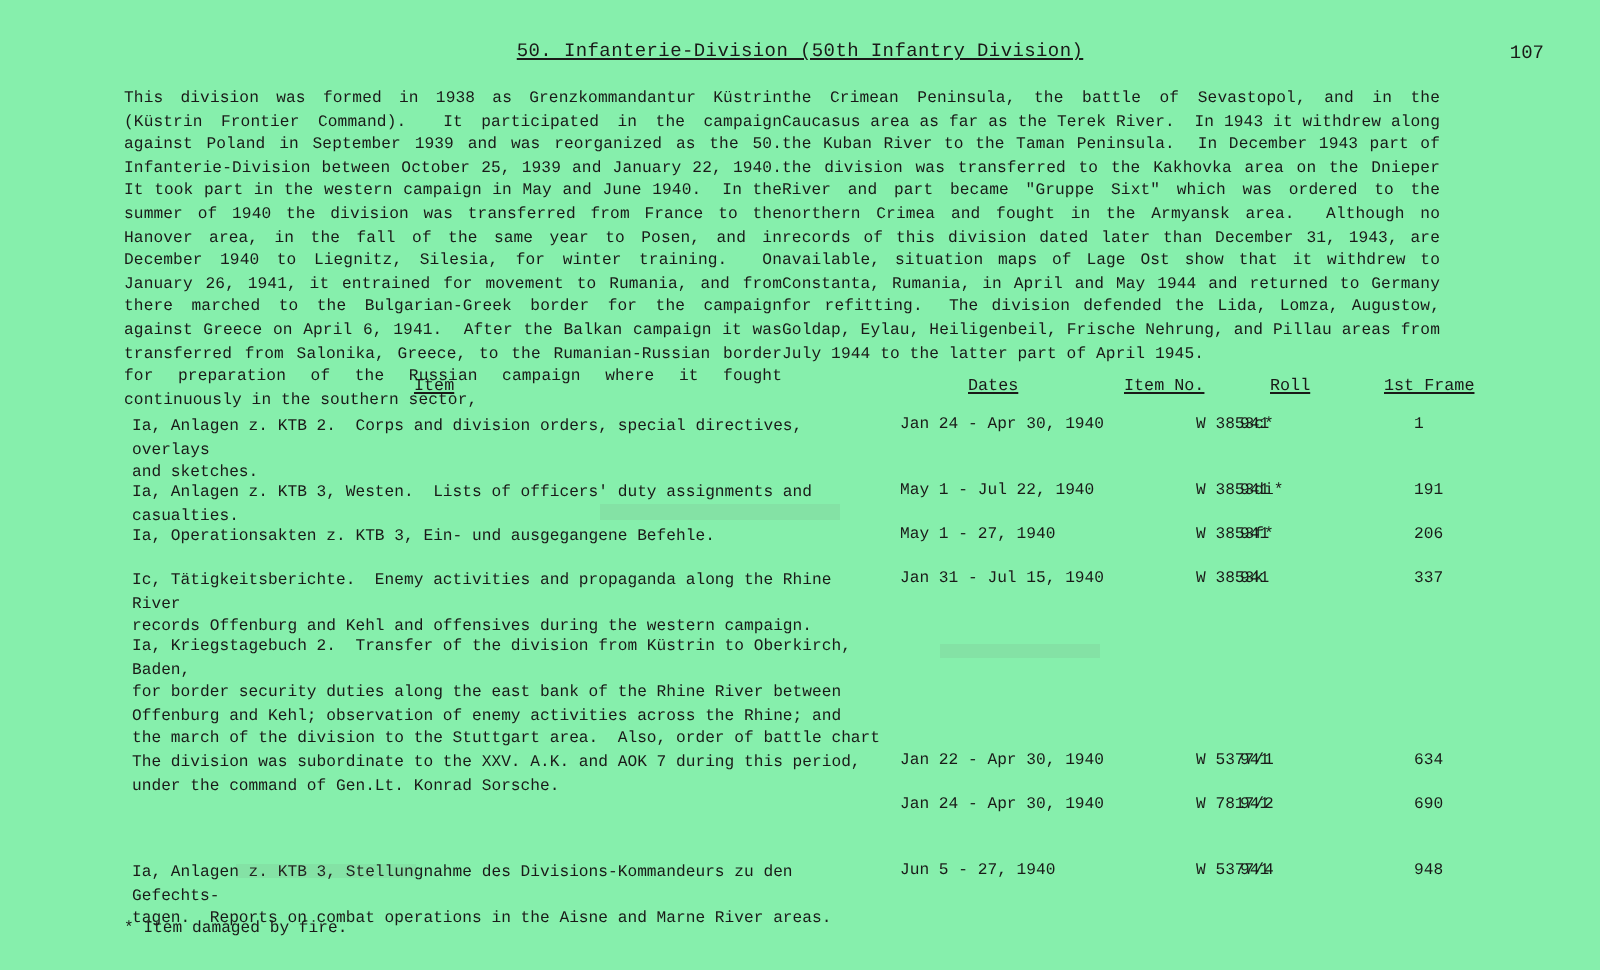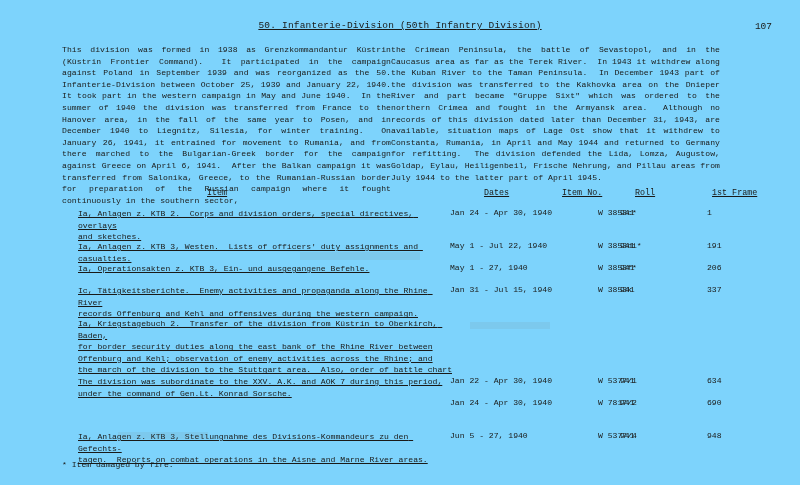--- a/index.html
+++ b/index.html
@@ -11,21 +11,21 @@
     width: 800px;
     height: 485px;
     overflow: hidden;
     font-family: "Liberation Mono", "DejaVu Sans Mono", monospace;
     color: #1a1a18;
   }
   .page {
     position: relative;
     width: 800px;
     height: 485px;
-    background: #7dd3fc;
+    background: #86efac;
   }
   
   .header {
     position: absolute;
     top: 20px;
     left: 0;
     width: 800px;
     height: 16px;
   }
   .header-title {
@@ -76,41 +76,40 @@
   .th {
     position: absolute;
     font-size: 8.4px;
     text-decoration: underline;
     white-space: nowrap;
   }
   .th-item      { left: 145px; }
   .th-dates     { left: 398px; padding-left: 24px; }
   .th-itemno    { left: 500px; }
   .th-roll      { left: 573px; }
-  .th-frame     { left: 630px; margin-left: 20px; }
+  .th-frame     { left: 630px; }
 
   .rows {
     position: relative;
     margin-top: 4px;
   }
   .row {
     position: relative;
     display: block;
     margin-bottom: 9px;
     min-height: 12px;
   }
   .row-desc {
     position: absolute;
-    left: 16px;
+    left: 4px;
     top: 0;
     width: 375px;
     font-size: 8.1px;
     line-height: 11.6px;
     white-space: pre-wrap;
-    text-decoration: underline;
   }
   .row-dates {
     position: absolute;
     left: 388px;
     font-size: 8.1px;
     white-space: nowrap;
   }
   .row-itemno {
     position: absolute;
     left: 500px;

